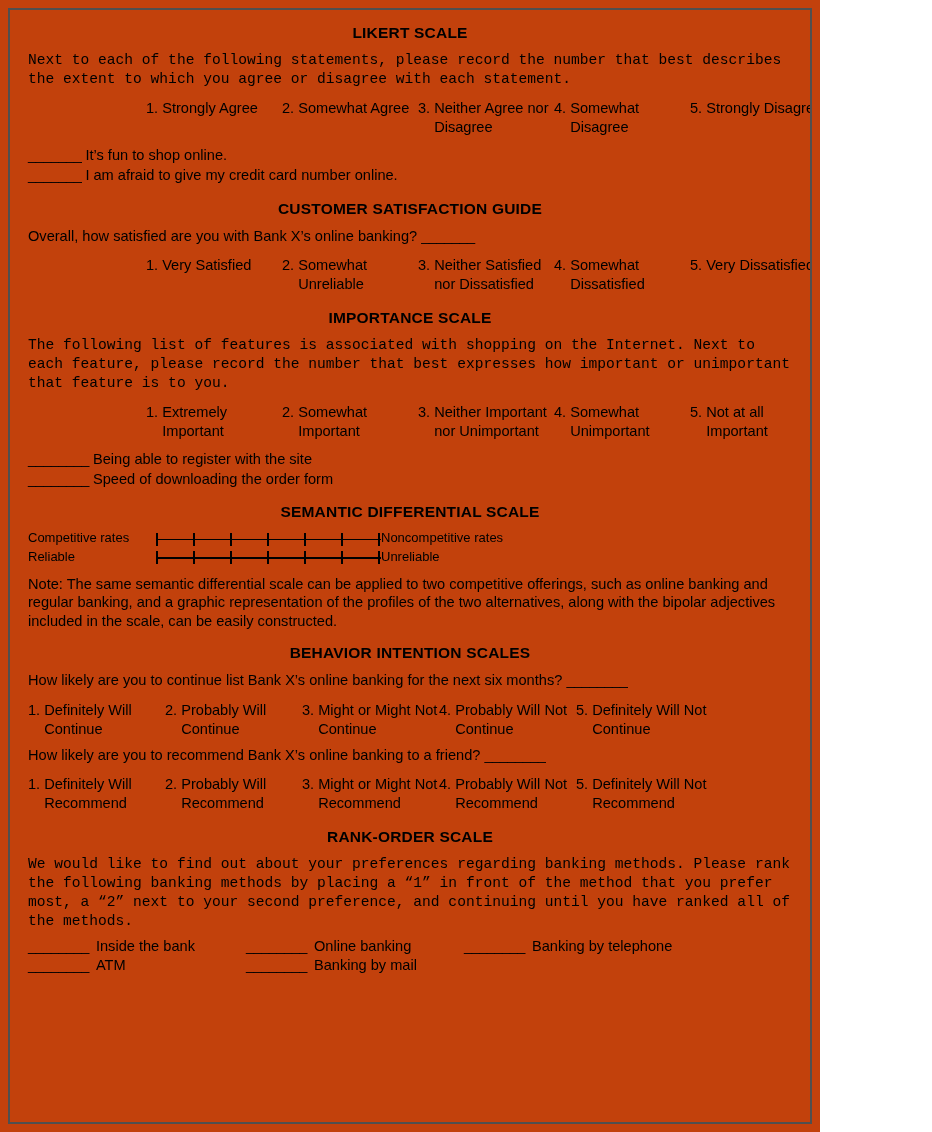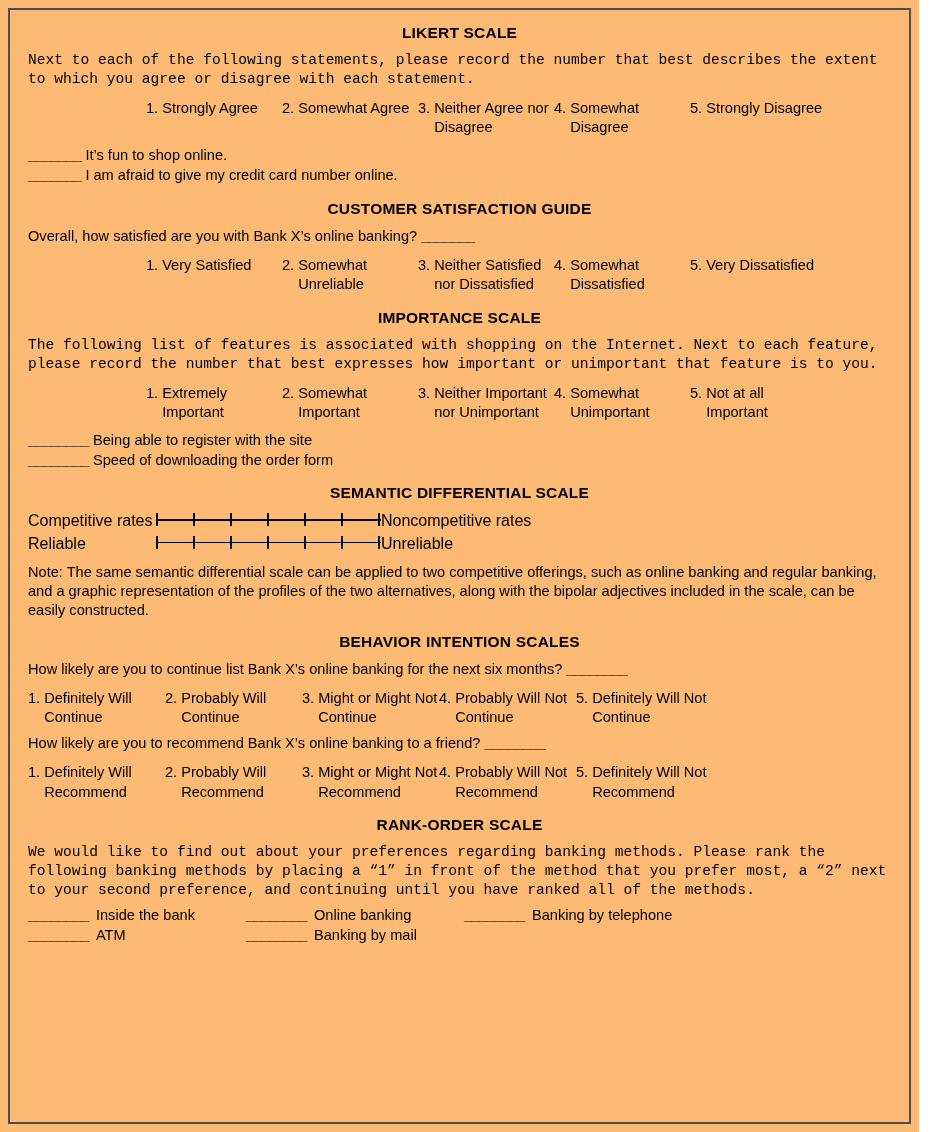--- a/index.html
+++ b/index.html
@@ -5,25 +5,25 @@
   html, body {
     margin: 0;
     padding: 0;
     background: #ffffff;
   }
   body {
     font-family: "Liberation Sans", sans-serif;
     color: #000000;
   }
   #page {
-    width: 919px;
+    width: 820px;
     height: 1132px;
     box-sizing: border-box;
     position: relative;
-    background: #fdba74;
+    background: #c2410c;
   }
   .frame {
     position: absolute;
     left: 8px;
     top: 8px;
     right: 8px;
     bottom: 8px;
     border: 2px solid #4f4f4f;
     box-sizing: border-box;
     padding: 14px 18px 10px 18px;
@@ -42,21 +42,20 @@
     margin: 0 0 6px 0;
     font-family: Liberation Mono, monospace;
   }
   .blank-line {
     font-size: 14.6px;
     line-height: 1.33;
     margin: 0;
   }
   .blankfill {
     letter-spacing: -0.5px;
-    font-weight: bold;
   }
   
   .anchors {
     display: flex;
     margin: 10px 0 6px 0;
     font-size: 14.6px;
     line-height: 1.33;
   }
   .anchors.indented { padding-left: 118px; }
   .anchors .col {
@@ -75,22 +74,22 @@
   .anchors.bi .col { width: 137px; }
 
   .listlines {
     margin: 8px 0 0 0;
   }
   .listlines .blank-line { margin-bottom: 1px; }
 
   
   .sd-row {
     display: flex;
-    align-items: flex-start;
-    font-size: 16px;
+    align-items: center;
+    font-size: 13px;
     line-height: 1.2;
     margin: 0 0 3px 0;
   }
   .sd-left {
     width: 128px;
     flex: 0 0 auto;
   }
   .sd-right {
     flex: 0 0 auto;
     padding-left: 0;

